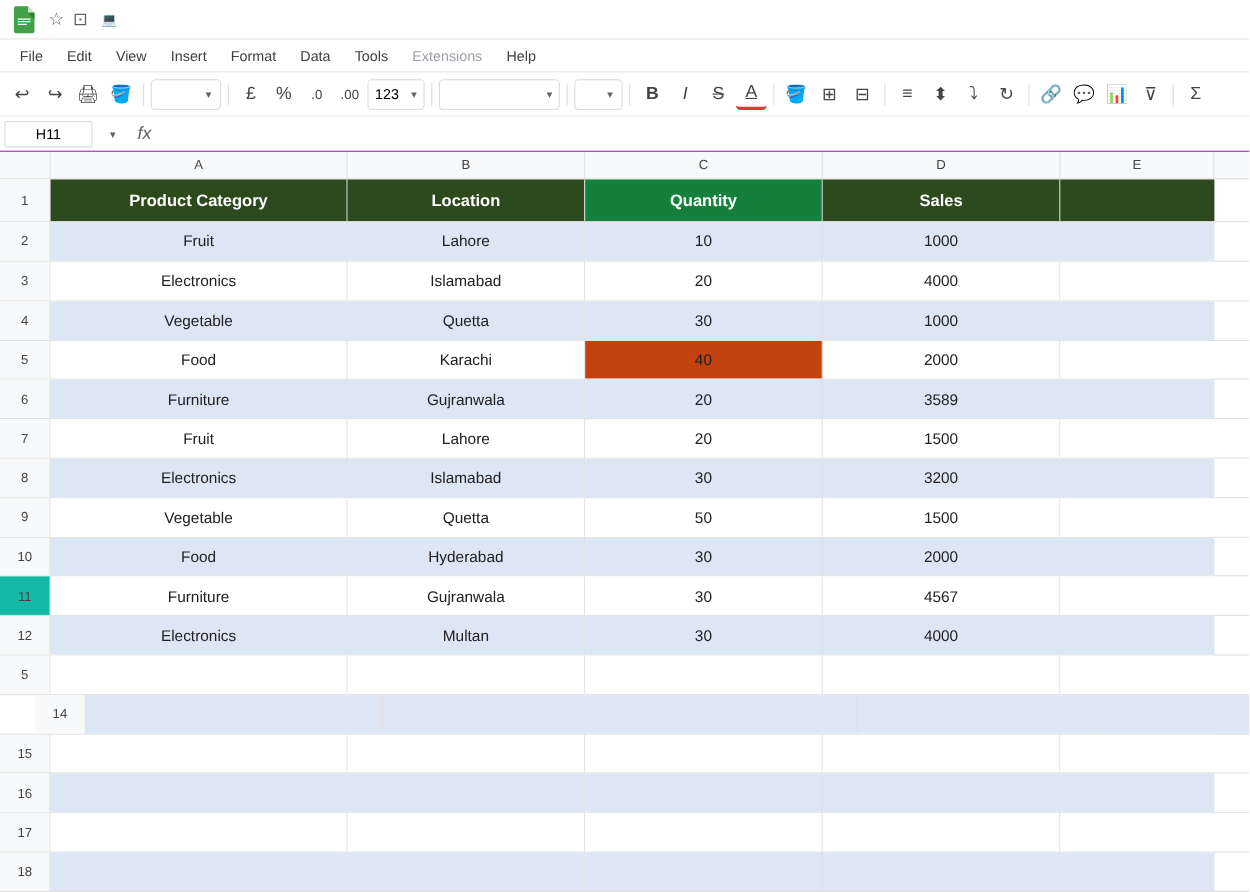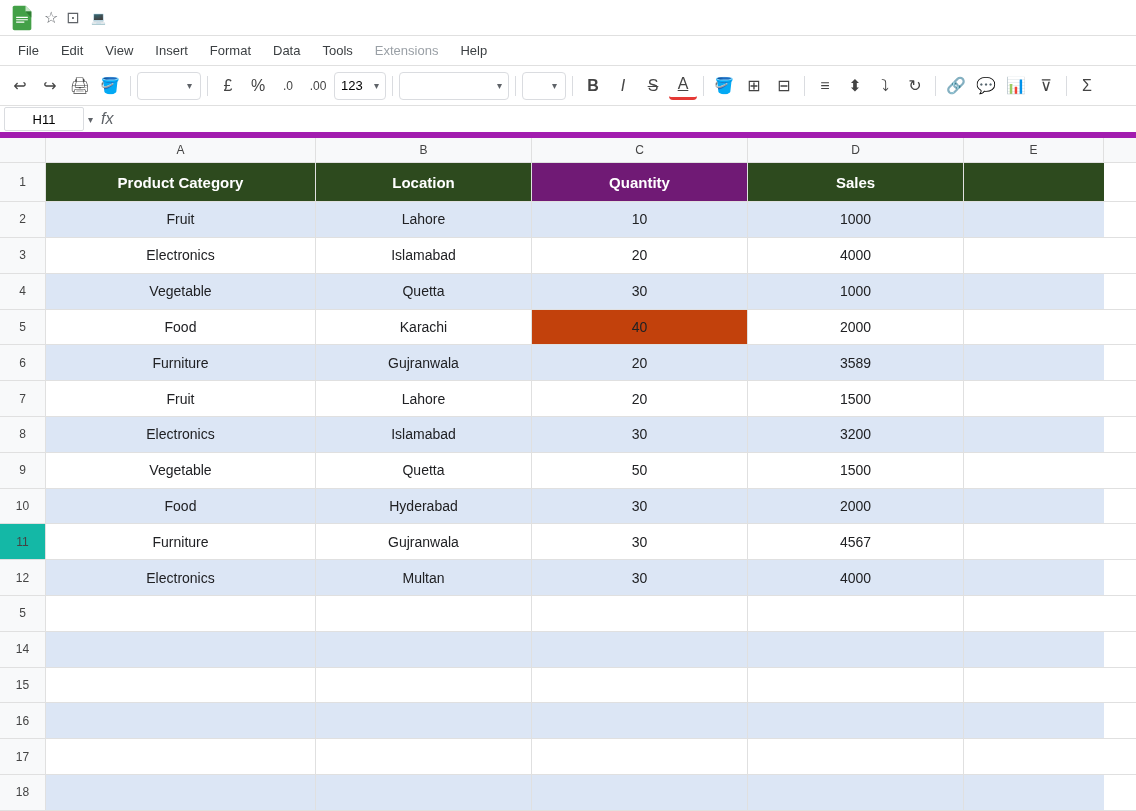--- a/index.html
+++ b/index.html
@@ -61,22 +61,22 @@
       display: flex; align-items: center; border: 1px solid #dadce0; border-radius: 4px;
       padding: 2px 6px; font-size: 13px; height: 28px; cursor: pointer;
       justify-content: space-between; gap: 4px;
     }
     .bold { font-weight: bold; }
     .italic { font-style: italic; }
     .strikethrough { text-decoration: line-through; }
 
     
     .formula-bar {
-      display: flex; align-items: center; height: 32px; border-bottom: 6px solid #a21caf;
-      background: #fff; padding: 0 4px; gap: 4px;
+      display: flex; align-items: center; height: 32px; border-bottom: 1px solid #a21caf;
+      background: #fff; padding: 0 4px; gap: 16px;
     }
     .cell-ref {
       width: 80px; height: 24px; border: 1px solid #dadce0; padding: 0 6px;
       font-size: 13px; border-radius: 2px; text-align: center;
     }
     .cell-ref-arrow { color: #5f6368; font-size: 10px; }
     .formula-icon { color: #5f6368; font-size: 14px; margin: 0 4px; }
     .formula-input { flex: 1; border: none; outline: none; font-size: 13px; }
 
     
@@ -226,21 +226,21 @@
     <div class="col-header col-c">C</div>
     <div class="col-header col-d">D</div>
     <div class="col-header col-e">E</div>
   </div>
 
   <div class="sheet-body" id="sheet-body">
   <div class="sheet-row" style="height: 48px;">
         <div class="row-num">1</div>
         <div class="cell col-a" style="background: rgb(45, 74, 30); color: rgb(255, 255, 255); font-weight: bold; font-size: 15px;">Product Category</div>
         <div class="cell col-b" style="background: rgb(45, 74, 30); color: rgb(255, 255, 255); font-weight: bold; font-size: 15px;">Location</div>
-        <div class="cell col-c" style="background: #701a75; color: rgb(255, 255, 255); font-weight: bold; font-size: 15px;">Quantity</div>
+        <div class="cell col-c" style="background: #15803d; color: rgb(255, 255, 255); font-weight: bold; font-size: 15px;">Quantity</div>
         <div class="cell col-d" style="background: rgb(45, 74, 30); color: rgb(255, 255, 255); font-weight: bold; font-size: 15px;">Sales</div>
         <div class="cell col-e" style="background: rgb(45, 74, 30); color: rgb(255, 255, 255); font-weight: bold; font-size: 15px; border-right: none;"></div>
       </div>
       <div class="sheet-row" style="height: 44px;">
         <div class="row-num">2</div>
         <div class="cell col-a" style="background: rgb(220, 230, 245);">Fruit</div>
         <div class="cell col-b" style="background: rgb(220, 230, 245);">Lahore</div>
         <div class="cell col-c" style="background: rgb(220, 230, 245);">10</div>
         <div class="cell col-d" style="background: rgb(220, 230, 245);">1000</div>
         <div class="cell col-e" style="background: rgb(220, 230, 245); border-right: none;"></div>
@@ -326,21 +326,21 @@
         <div class="cell col-e" style="background: rgb(220, 230, 245); border-right: none;"></div>
       </div>
       <div class="sheet-row" style="height: 44px;">
         <div class="row-num">5</div>
         <div class="cell col-a" style="background: rgb(255, 255, 255);"></div>
         <div class="cell col-b" style="background: rgb(255, 255, 255);"></div>
         <div class="cell col-c" style="background: rgb(255, 255, 255);"></div>
         <div class="cell col-d" style="background: rgb(255, 255, 255);"></div>
         <div class="cell col-e" style="background: rgb(255, 255, 255); border-right: none;"></div>
       </div>
-      <div class="sheet-row" style="height: 44px;">
+      <div class="sheet-row" style="height: 44px; padding-left: 32px;">
         <div class="row-num">14</div>
         <div class="cell col-a" style="background: rgb(220, 230, 245);"></div>
         <div class="cell col-b" style="background: rgb(220, 230, 245);"></div>
         <div class="cell col-c" style="background: rgb(220, 230, 245);"></div>
         <div class="cell col-d" style="background: rgb(220, 230, 245);"></div>
         <div class="cell col-e" style="background: rgb(220, 230, 245); border-right: none;"></div>
       </div>
       <div class="sheet-row" style="height: 44px;">
         <div class="row-num">15</div>
         <div class="cell col-a" style="background: rgb(255, 255, 255);"></div>

